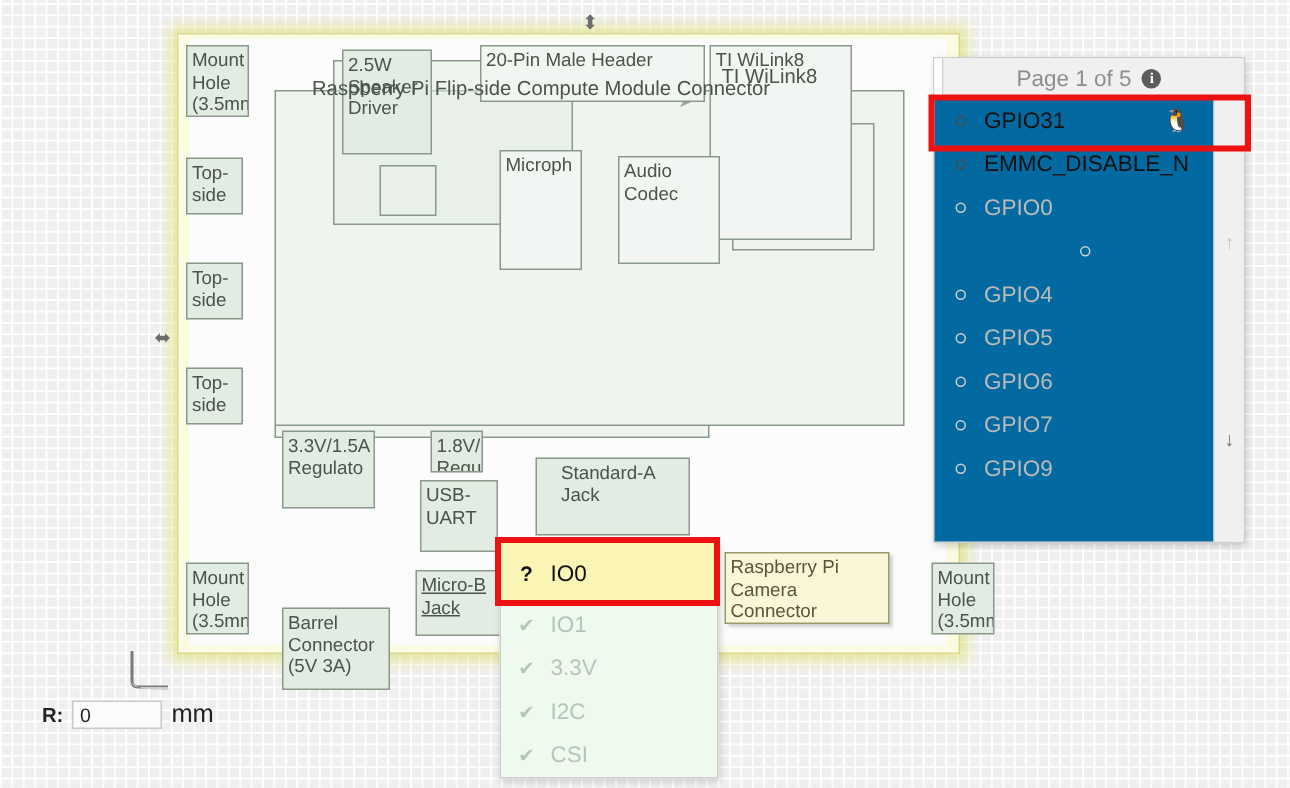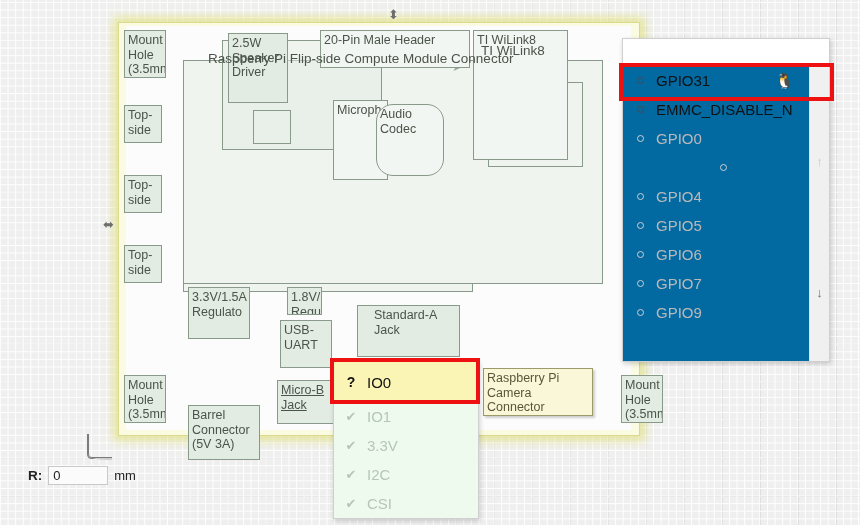--- a/index.html
+++ b/index.html
@@ -59,21 +59,21 @@
   #radius-widget{position:absolute;left:22px;top:430px;}
   #radius-icon{position:absolute;left:60px;top:2px;width:34px;height:30px;}
   #radius-row{position:absolute;left:6px;top:36px;display:flex;align-items:center;gap:6px;}
   #radius-label{font-weight:bold;font-size:13.5px;color:#222;}
   #radius-input{
     width:60px;height:19px;box-sizing:border-box;
     border:1px solid #c9c9c9;background:#fbfbfb;
     font-family:"Liberation Sans",sans-serif;font-size:13px;color:#222;
     padding:1px 4px;
   }
-  #radius-units{font-size:13px;color:#222;}
+  #radius-units{font-size:17px;color:#222;}
   
   #gpio-menu{
     position:absolute;left:622px;top:38px;width:206px;height:322px;
     background:#ffffff;border:1px solid #cfcfcf;
     box-shadow:1px 2px 5px rgba(0,0,0,.18);
     font-size:15px;
   }
   #gpio-header{
     height:27px;background:#f0f0f0;border-bottom:1px solid #e0e0e0;
     display:flex;align-items:center;justify-content:center;gap:7px;
@@ -155,21 +155,21 @@
   <div id="components">
       <div class="comp plain" style="left: 124px; top: 30px; width: 42px; height: 48px;"><span>Mount Hole (3.5mm)</span></div>
       <div class="comp plain" style="left: 124px; top: 105px; width: 38px; height: 38px;"><span>Top-side</span></div>
       <div class="comp plain" style="left: 124px; top: 175px; width: 38px; height: 38px;"><span>Top-side</span></div>
       <div class="comp plain" style="left: 124px; top: 245px; width: 38px; height: 38px;"><span>Top-side</span></div>
       <div class="comp plain" style="left: 124px; top: 375px; width: 42px; height: 48px;"><span>Mount Hole (3.5mm)</span></div>
       <div class="comp plain" style="left: 228px; top: 33px; width: 60px; height: 70px;"><span>2.5W Speaker Driver</span></div>
       <div class="comp light" style="left: 320px; top: 30px; width: 150px; height: 38px;"><span>20-Pin Male Header</span></div>
       <div class="comp light" style="left: 473px; top: 30px; width: 95px; height: 130px;"><span>TI WiLink8</span></div>
       <div class="comp light" style="left: 333px; top: 100px; width: 55px; height: 80px;"><span>Microph</span></div>
-      <div class="comp light" style="left: 376px; top: 104px; width: 68px; height: 72px; border-radius: 17px;"><span>Audio Codec</span></div>
+      <div class="comp light" style="left: 412px; top: 104px; width: 68px; height: 72px;"><span>Audio Codec</span></div>
       <div class="comp plain" style="left: 188px; top: 287px; width: 62px; height: 52px;"><span>3.3V/1.5A Regulato</span></div>
       <div class="comp plain" style="left: 287px; top: 287px; width: 35px; height: 28px;"><span>1.8V/ Regu</span></div>
       <div class="comp plain" style="left: 280px; top: 320px; width: 52px; height: 48px;"><span>USB-UART</span></div>
       <div class="comp plain" style="left: 188px; top: 357px; width: 72px; height: 55px; margin-top: 48px;"><span>Barrel Connector (5V 3A)</span></div>
       <div class="comp plain" style="left: 277px; top: 380px; width: 64px; height: 44px; text-decoration: underline;"><span>Micro-B Jack</span></div>
       <div class="comp plain" style="left: 357px; top: 305px; width: 103px; height: 52px; padding-left: 16px;"><span>Standard-A Jack</span></div>
       <div class="comp plain" style="left: 621px; top: 375px; width: 42px; height: 48px;"><span>Mount Hole (3.5mm)</span></div>
       <div class="comp yellow" style="left: 483px; top: 368px; width: 110px; height: 48px;"><span>Raspberry Pi Camera Connector</span></div>
     </div>
   <div id="big-labels">
@@ -189,20 +189,24 @@
     <div id="radius-row">
       <span id="radius-label">R:</span>
       <input id="radius-input" type="text" value="0" style="">
       <span id="radius-units">mm</span>
     </div>
   </div>
 
 </div>
 
 <div id="gpio-menu">
+  <div id="gpio-header">
+    <span>Page 1 of 5</span>
+    <span class="info-icon">i</span>
+  </div>
   <div id="gpio-list">
       <div class="gpio-item active">
         <span class="bullet"></span>
         <span class="gpio-label">GPIO31</span>
         <span id="tux">🐧</span>
       </div>
       <div class="gpio-item active">
         <span class="bullet"></span>
         <span class="gpio-label">EMMC_DISABLE_N</span>
       </div>

